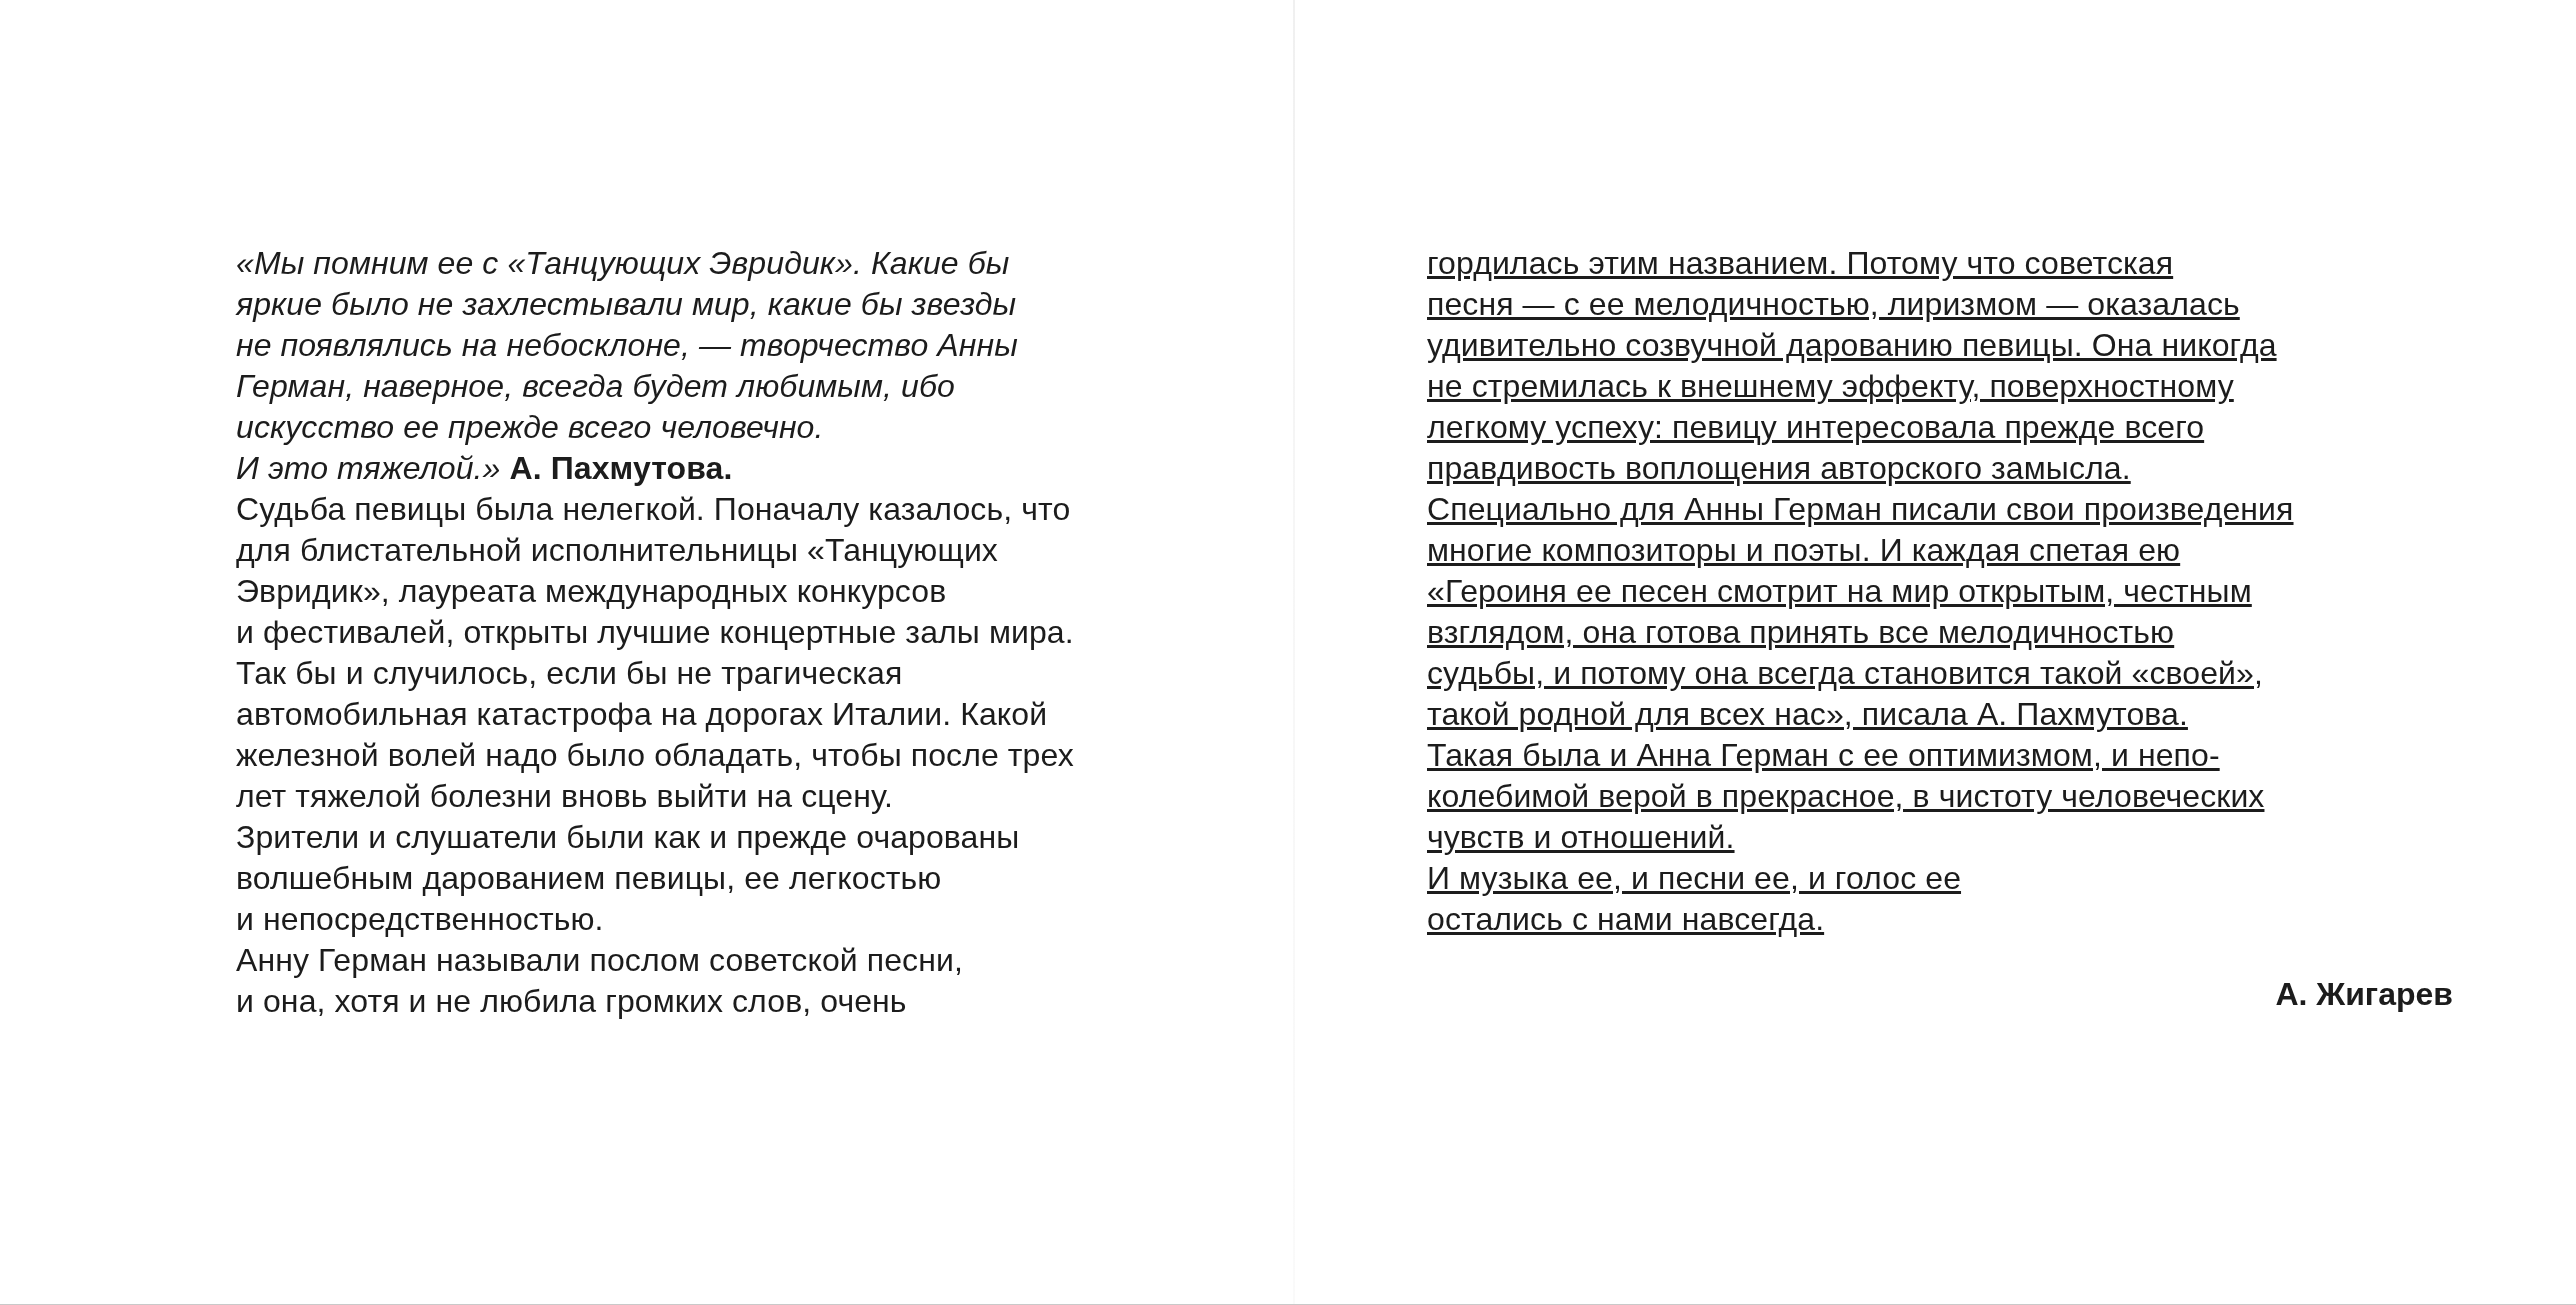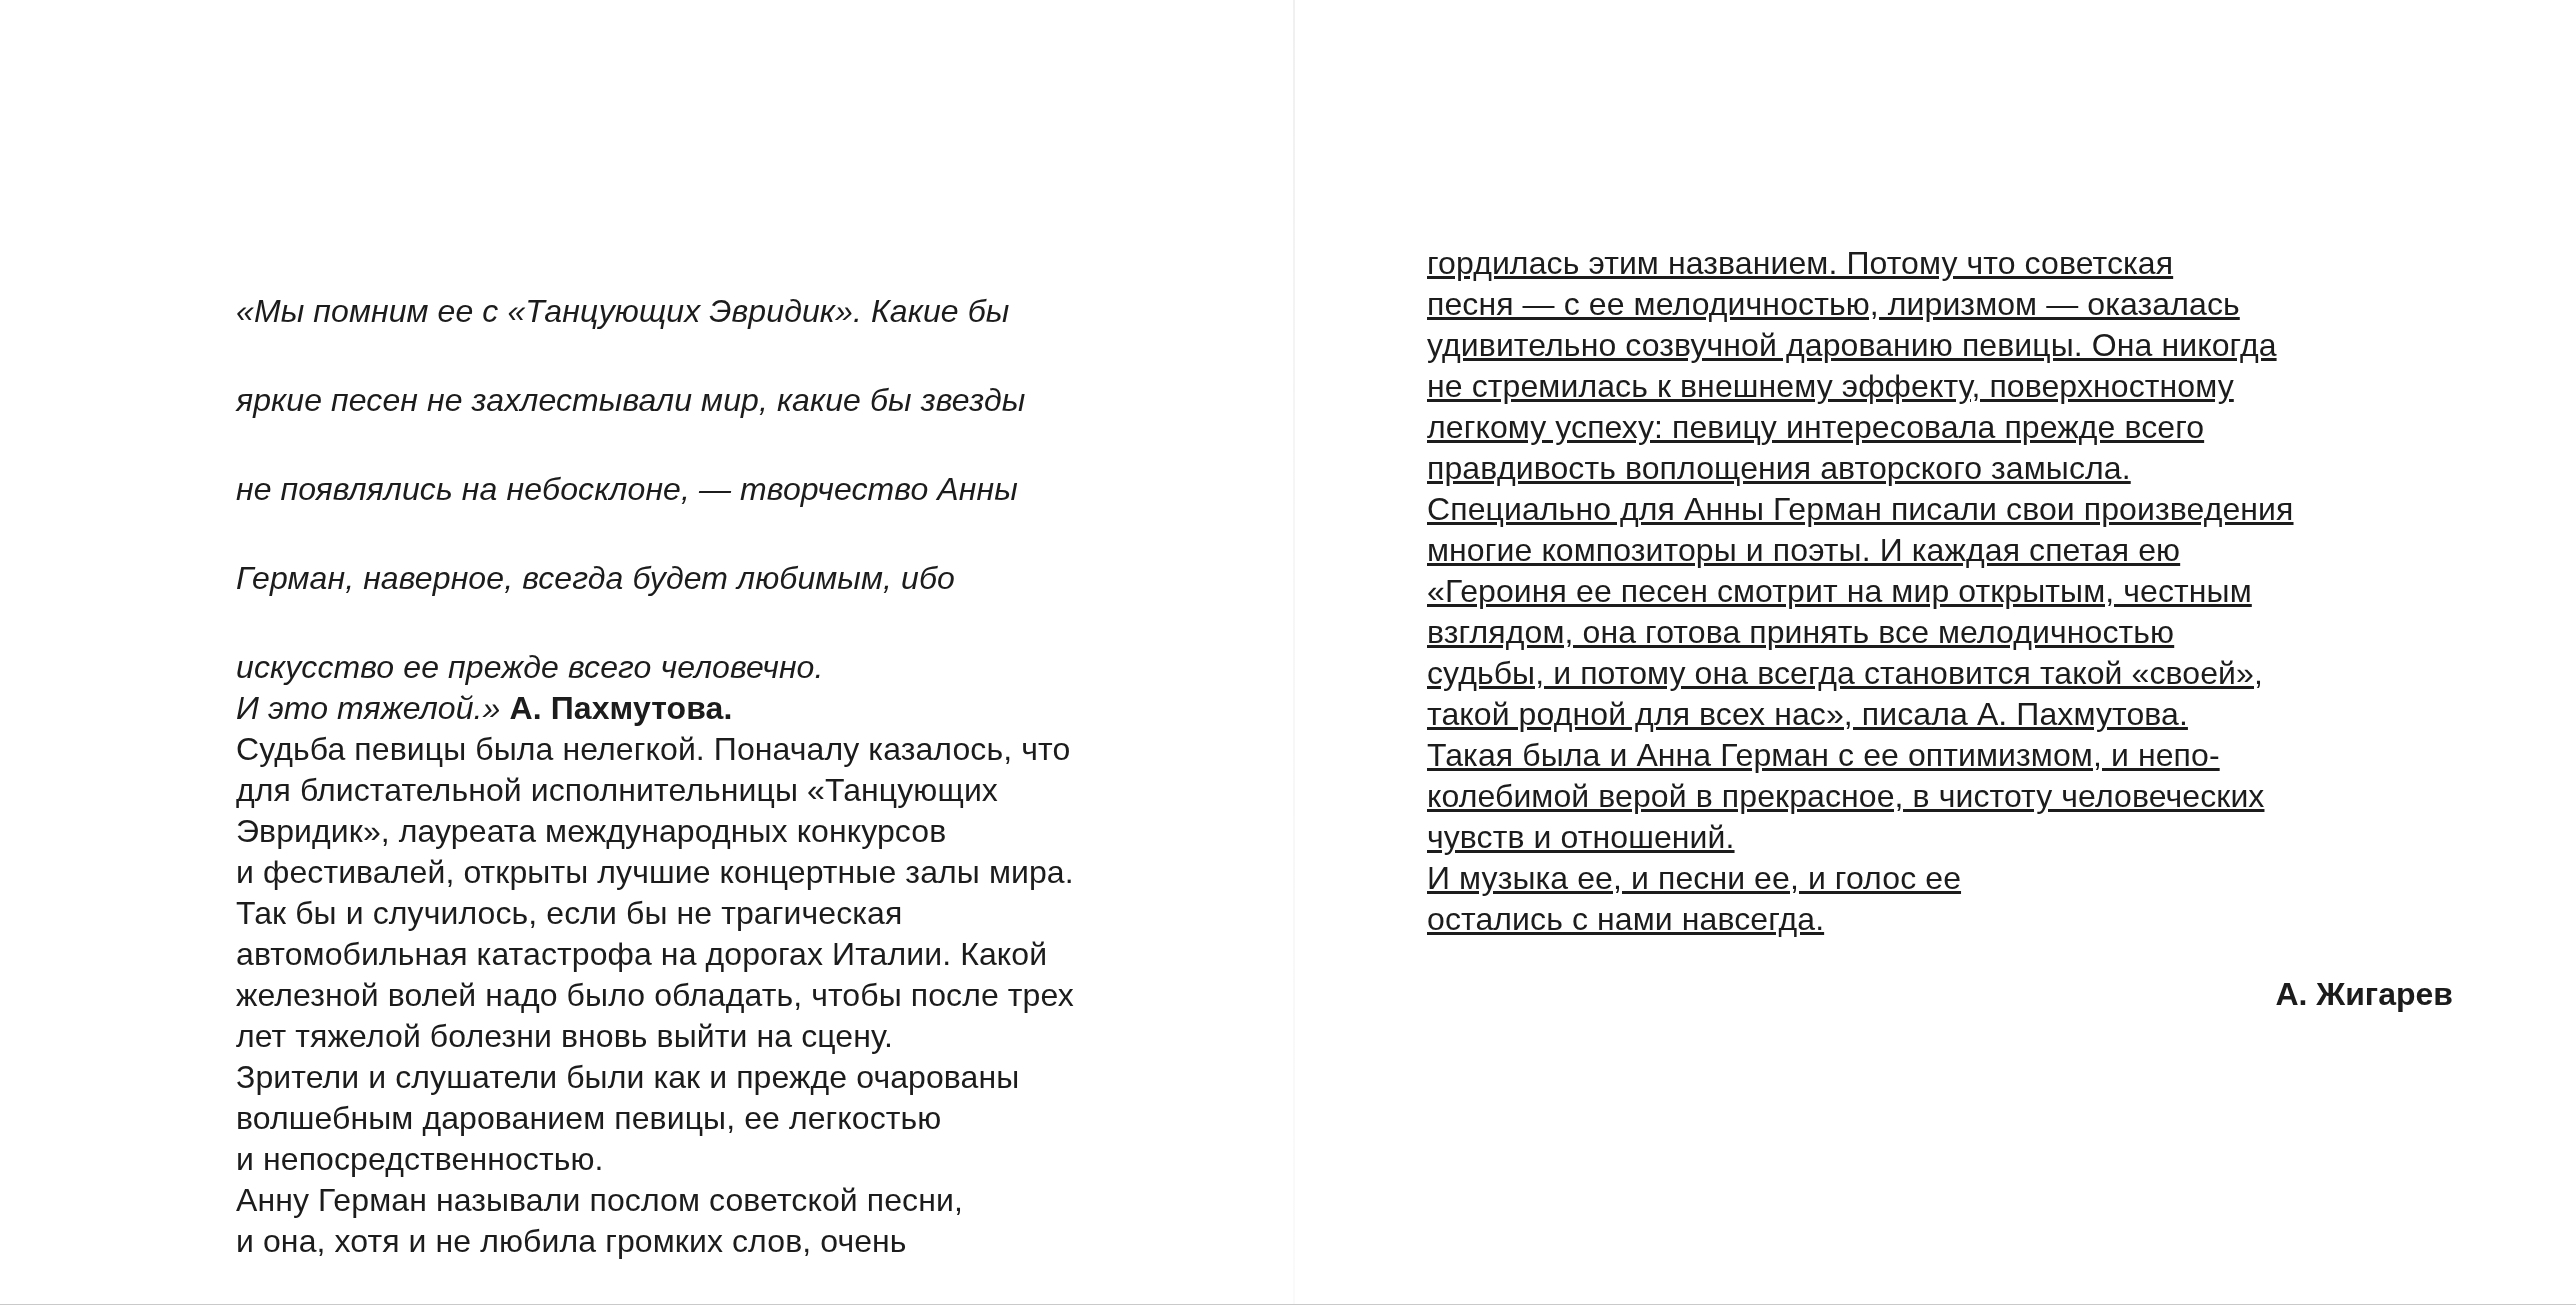--- a/index.html
+++ b/index.html
@@ -43,21 +43,21 @@
     position: absolute;
     top: 243px;
     font-size: 32px;
     line-height: 41px;
     white-space: nowrap;
     letter-spacing: 0.1px;
   }
   .col-left { left: 236px; }
   .col-right { left: 1427px; text-decoration: underline; }
   .line { display: block; height: 41px; }
-  .italic { font-style: italic; margin-top: 48px; }
+  .italic { font-style: italic; }
   .bold { font-weight: bold; }
   .signature {
     position: absolute;
     right: 123px;
     top: 974px;
     font-size: 32px;
     line-height: 41px;
     font-weight: bold;
     white-space: nowrap;
   }
@@ -65,21 +65,21 @@
 </head>
 <body>
 
 <div class="page page-left"></div>
 <div class="page page-right"></div>
 <div class="fold"></div>
 <div class="bottom-edge"></div>
 
 <div class="column col-left">
   <span class="line italic">«Мы помним ее с «Танцующих Эвридик». Какие бы</span>
-  <span class="line italic">яркие песен не захлестывали мир, какие бы звезды</span>
+  <span class="line italic">яркие было не захлестывали мир, какие бы звезды</span>
   <span class="line italic">не появлялись на небосклоне, — творчество Анны</span>
   <span class="line italic">Герман, наверное, всегда будет любимым, ибо</span>
   <span class="line italic">искусство ее прежде всего человечно.</span>
   <span class="line"><span class="italic">И это тяжелой.»</span> <span class="bold">А. Пахмутова.</span></span>
   <span class="line">Судьба певицы была нелегкой. Поначалу казалось, что</span>
   <span class="line">для блистательной исполнительницы «Танцующих</span>
   <span class="line">Эвридик», лауреата международных конкурсов</span>
   <span class="line">и фестивалей, открыты лучшие концертные залы мира.</span>
   <span class="line">Так бы и случилось, если бы не трагическая</span>
   <span class="line">автомобильная катастрофа на дорогах Италии. Какой</span>

